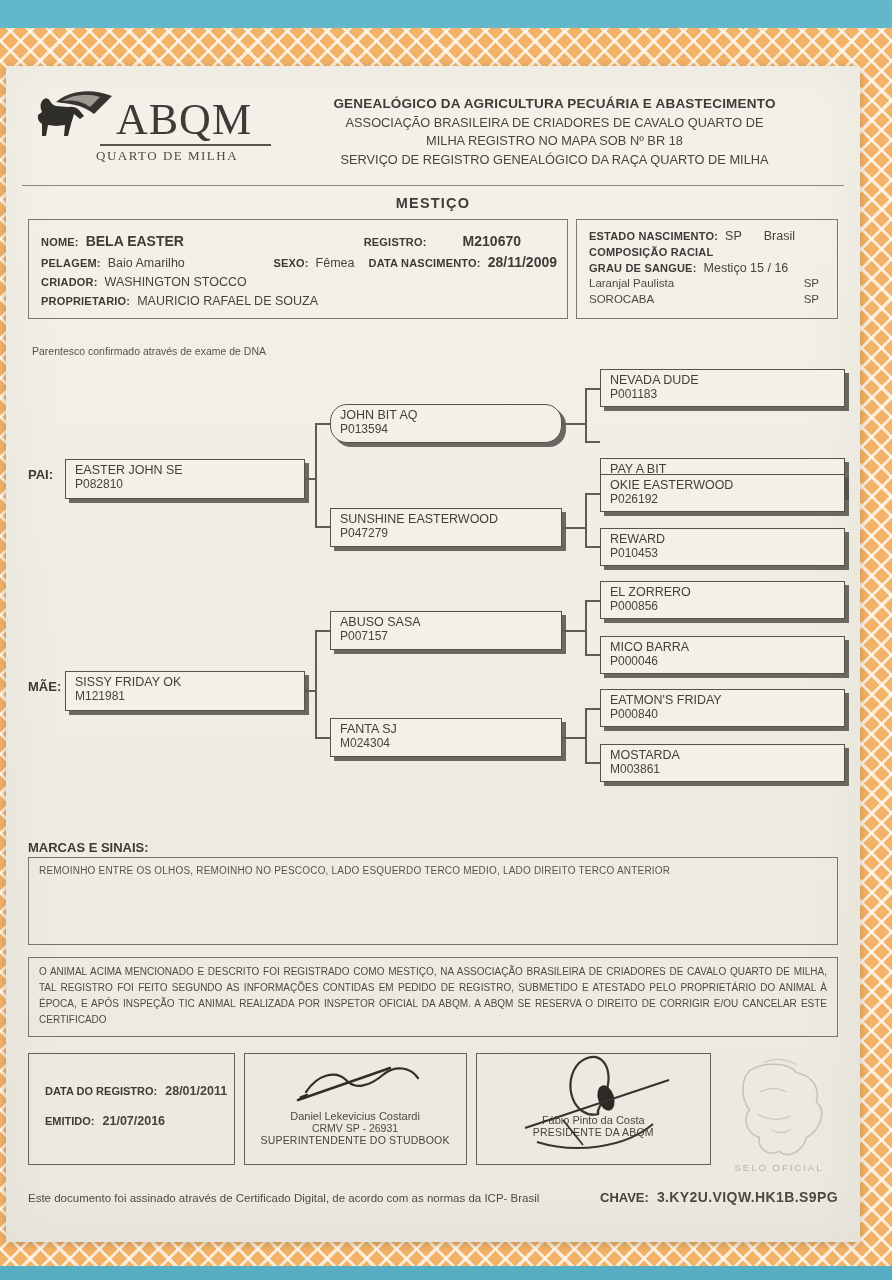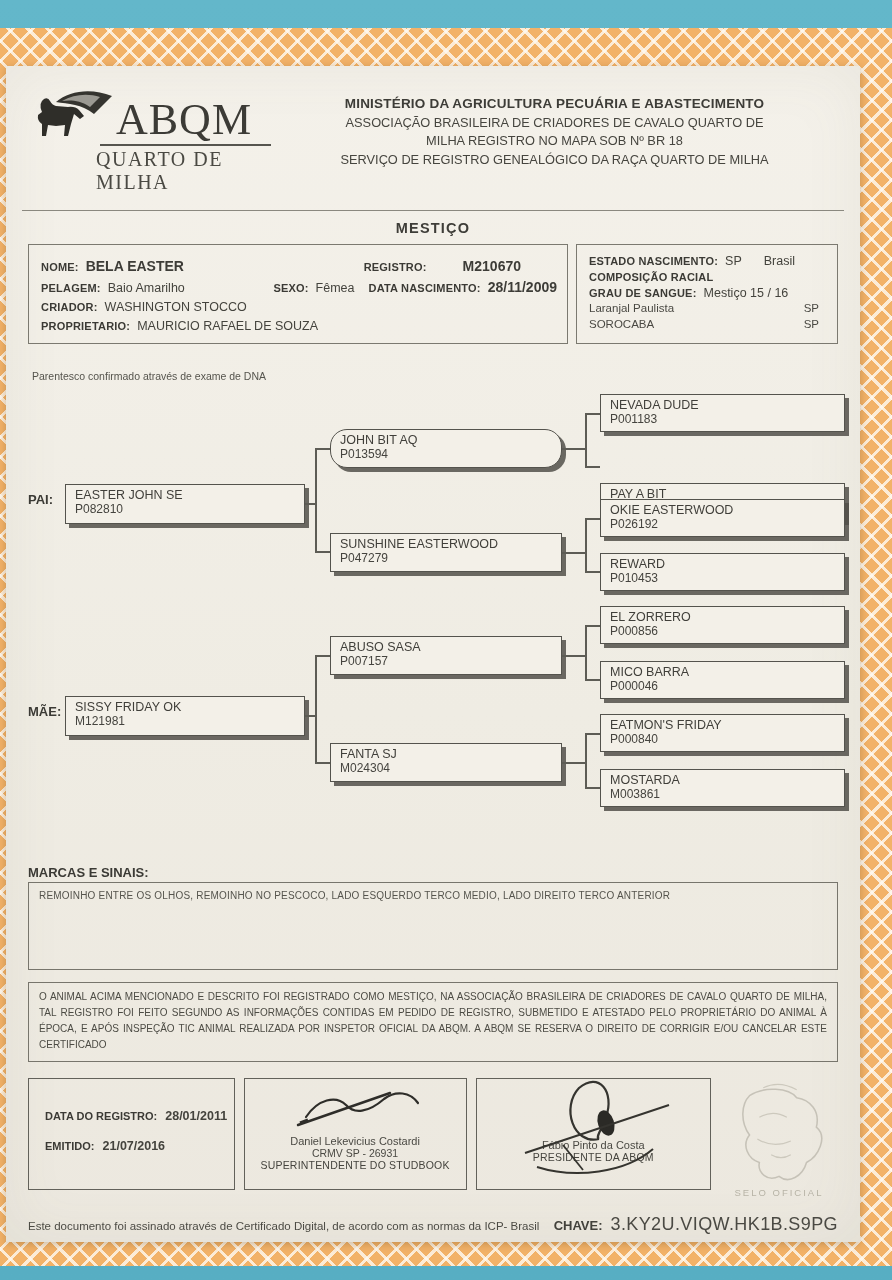--- a/index.html
+++ b/index.html
@@ -24,21 +24,21 @@
     box-shadow:0 2px 8px rgba(60,40,10,.25), inset 0 0 60px rgba(120,110,90,.08);
     color:#45443e;
     padding:0 22px;box-sizing:border-box;
   }
   
   .hdr{display:flex;align-items:flex-start;padding-top:22px;}
   .logo{width:235px;flex:none;padding-left:8px;}
   .logo-top{display:flex;align-items:flex-end;gap:2px;}
   .logo-acro{font-family:"Liberation Serif", serif;font-size:44px;line-height:.9;color:#3c3b36;letter-spacing:1px;}
   .logo-rule{border-top:2px solid #56554f;margin:4px 0 2px 64px;}
-  .logo-sub{font-family:"Liberation Serif", serif;font-size:20px;letter-spacing:1.5px;color:#4a4943;margin-left:60px;font-variant:small-caps;}
+  .logo-sub{font-family:"Liberation Serif", serif;font-size:13px;letter-spacing:1.5px;color:#4a4943;margin-left:60px;font-variant:small-caps;}
   .hdr-text{flex:1;text-align:center;padding-top:6px;line-height:1.45;}
   .hdr-l1{font-size:13.5px;font-weight:bold;color:#3d3c37;letter-spacing:.2px;}
   .hdr-l2,.hdr-l3,.hdr-l4{font-size:12.8px;color:#46453f;}
   .hrule{border:0;border-top:1.3px solid #8a887f;margin:16px -6px 0 -6px;}
   
   .title{text-align:center;font-size:14.5px;font-weight:bold;letter-spacing:1.2px;color:#3e3d38;margin-top:9px;}
   
   .inforow{display:flex;gap:8px;margin-top:8px;align-items:stretch;}
   .ibox{border:1.2px solid #7b7970;padding:8px 10px 10px 12px;box-sizing:border-box;}
   .ibox.main{width:540px;flex:none;}
@@ -96,21 +96,21 @@
   .signame{font-size:11px;color:#4a4943;margin-top:2px;}
   .sigsmall{font-size:10.5px;color:#4a4943;}
   .sigrole{font-size:10.5px;color:#45443e;letter-spacing:.2px;}
   .sealwrap{flex:1;position:relative;}
   .seal-label{position:absolute;left:50%;transform:translateX(-50%);bottom:-8px;font-size:9.5px;letter-spacing:2px;color:#b7b3a6;white-space:nowrap;}
   
   .foot{display:flex;align-items:baseline;margin-top:24px;}
   .foot-text{font-size:11.5px;color:#4c4b44;}
   .chave{margin-left:auto;display:flex;align-items:baseline;gap:8px;}
   .chave-lbl{font-size:13px;font-weight:bold;color:#42413b;}
-  .chave-val{font-size:18px;color:#4a4943;letter-spacing:.4px;}
+  .chave-val{font-size:14px;color:#4a4943;letter-spacing:.4px;font-weight:bold;}
   svg{display:block;}
 </style>
 </head>
 <body>
 
 <div class="mat"></div>
 
 <div class="paper">
 
   <div class="hdr">
@@ -122,21 +122,21 @@
             <path d="M26 13 C38 6 52 5 64 9 L54 19 C44 12 34 12 26 13 Z" fill="#9b9992"></path>
             <path d="M6 24 q-4 -9 2 -13 q4 -2 6 2 q2 4 6 5 l12 1 q7 -1 11 3 l5 6 -4 3 -6 -5 -3 10 -3 12 -4 0 1 -11 -9 1 -8 -1 -2 11 -4 0 0 -12 q-5 -3 -4 -9 z" fill="#2f2e29"></path>
           </svg>
         </span>
         <span class="logo-acro">ABQM</span>
       </div>
       <div class="logo-rule"></div>
       <div class="logo-sub">QUARTO DE MILHA</div>
     </div>
     <div class="hdr-text">
-      <div class="hdr-l1">MINISTÉRIO DA AGRICULTURA PECUÁRIA E ABASTECIMENTO</div>
+      <div class="hdr-l1">GENEALÓGICO DA AGRICULTURA PECUÁRIA E ABASTECIMENTO</div>
       <div class="hdr-l2">ASSOCIAÇÃO BRASILEIRA DE CRIADORES DE CAVALO QUARTO DE</div>
       <div class="hdr-l3">MILHA REGISTRO NO MAPA SOB Nº BR 18</div>
       <div class="hdr-l4">SERVIÇO DE REGISTRO GENEALÓGICO DA RAÇA QUARTO DE MILHA</div>
     </div>
   </div>
 
   <hr class="hrule">
 
   <div class="title">MESTIÇO</div>
 

